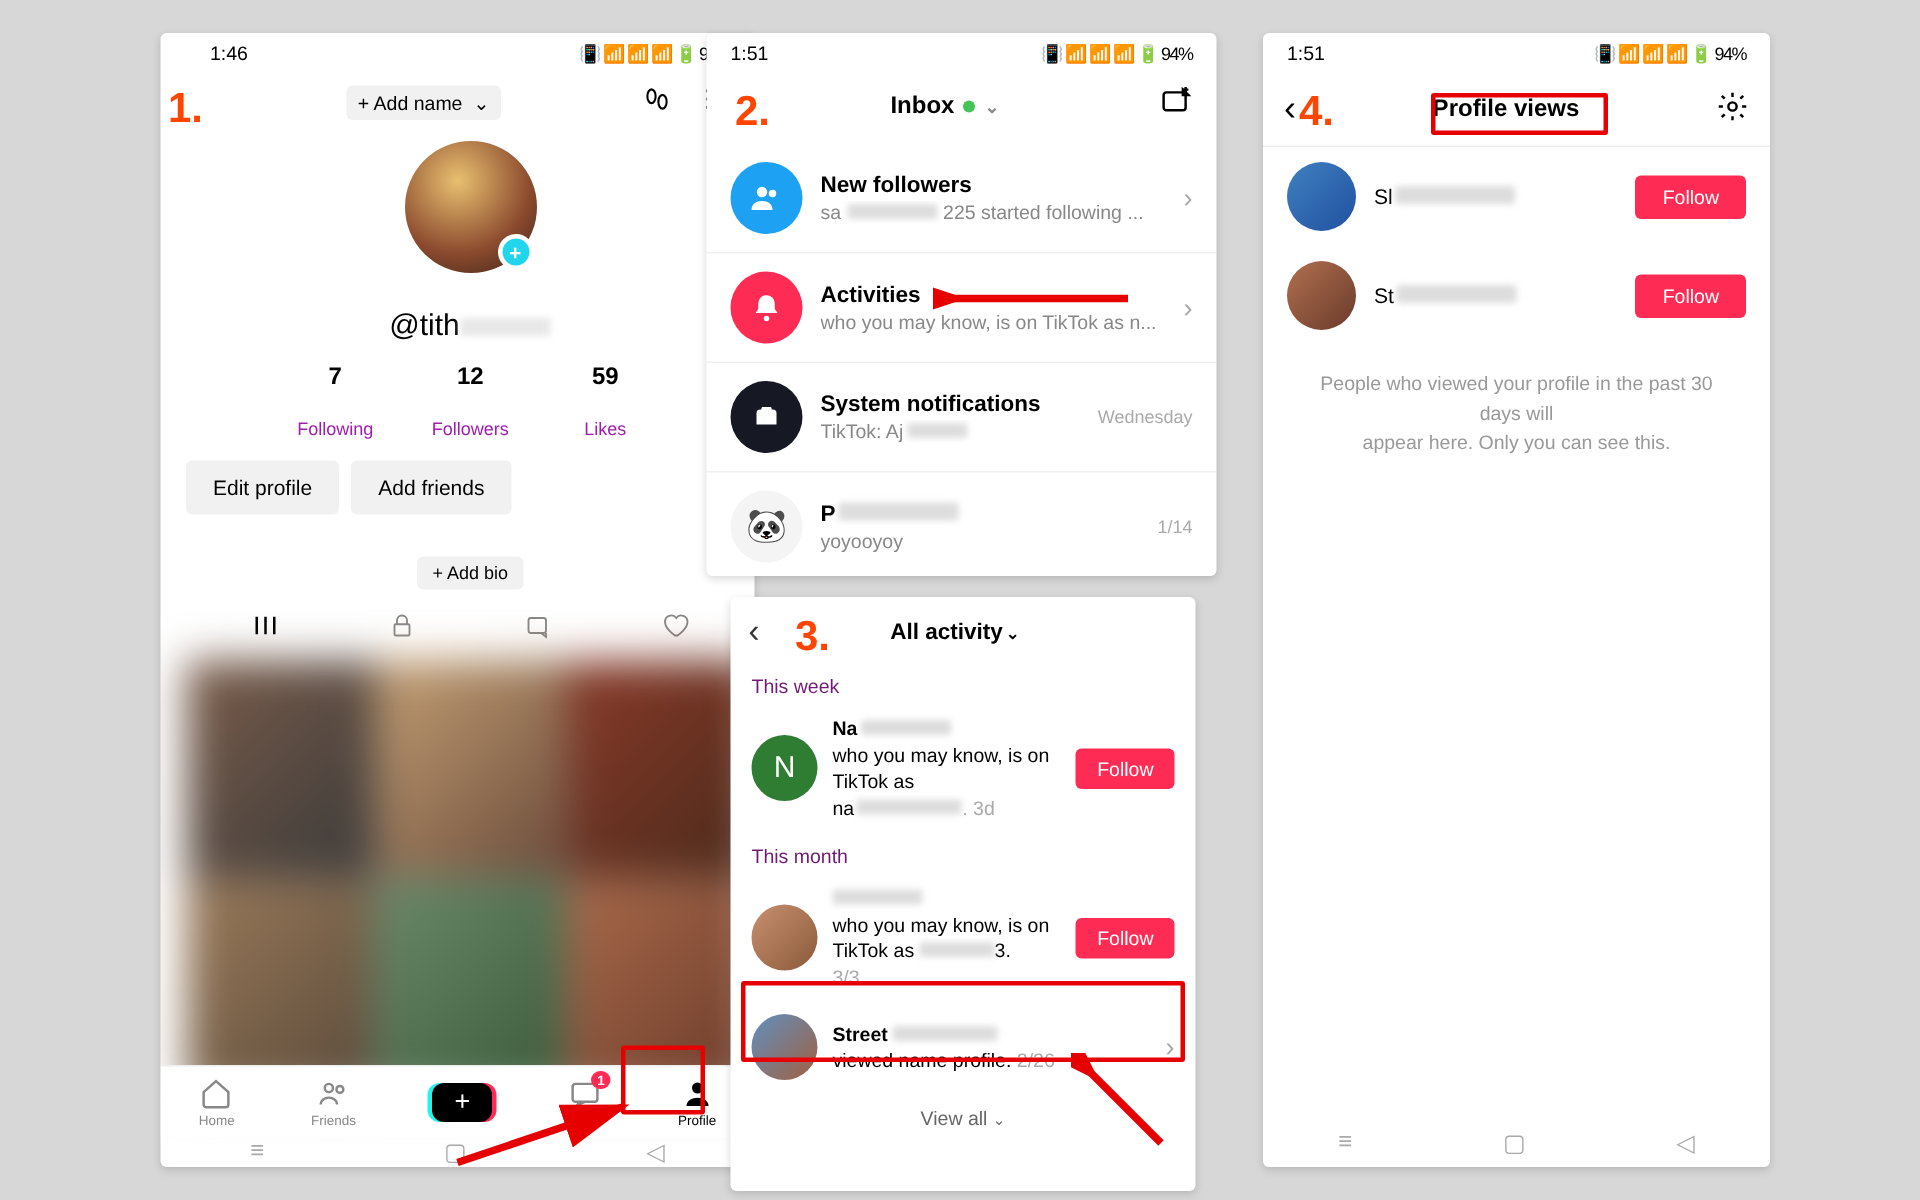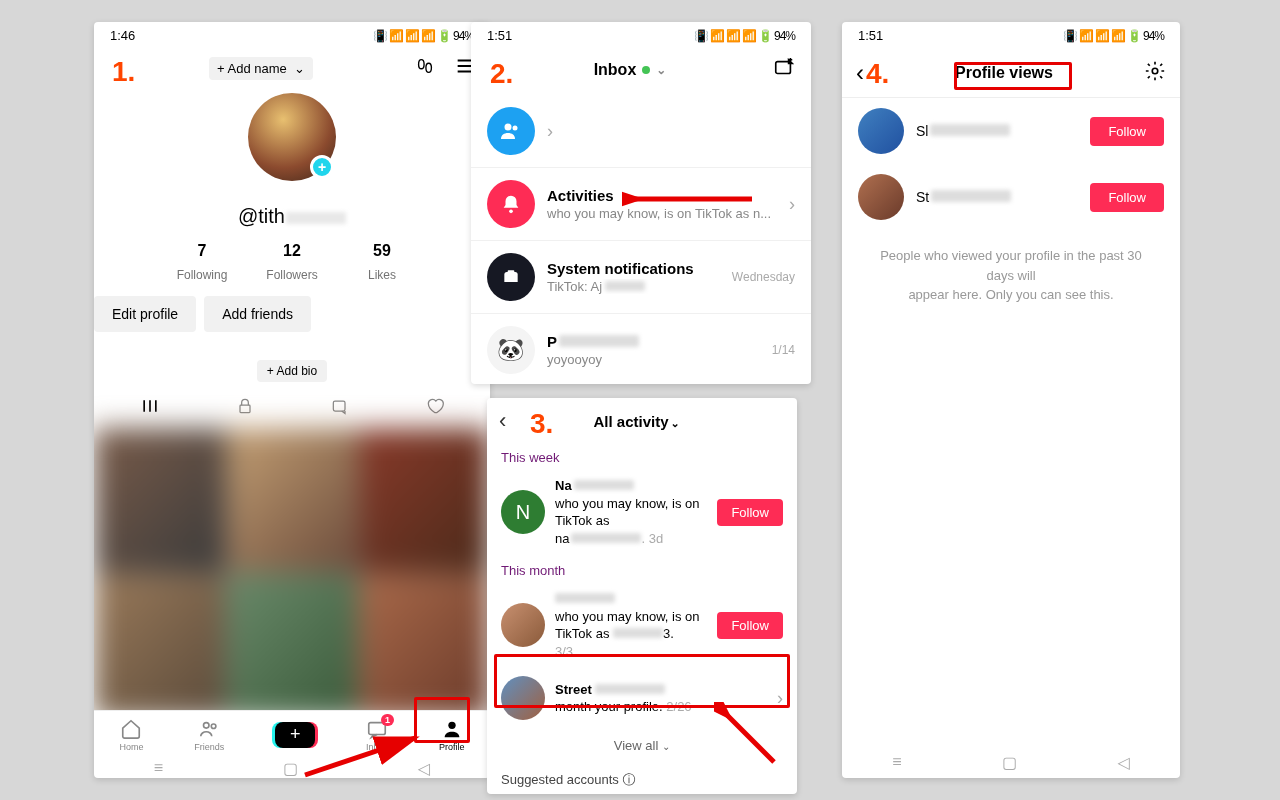--- a/index.html
+++ b/index.html
@@ -6,33 +6,33 @@
   body { background: #d7d7d7; font-family: -apple-system, Helvetica, Arial, sans-serif; width: 1280px; height: 800px; position: relative; }
   .phone { position: absolute; background: #fff; border-radius: 4px; box-shadow: 0 2px 6px rgba(0,0,0,.15); overflow: hidden; }
   .statusbar { display: flex; justify-content: space-between; align-items: center; padding: 6px 16px 2px; font-size: 13px; font-weight: 500; }
   .statusbar .sicons { display:flex; align-items:center; gap:2px; font-size:12px; letter-spacing:-1px;}
   .step-num { position: absolute; color: #ff4500; font-size: 28px; font-weight: 700; }
   .redbox { border: 3px solid #e60000; border-radius: 2px; position: absolute; }
   .arrow { position: absolute; }
   .arrow svg { display:block; }
 
   
-  #p1 { left: 94px; top: 22px; width: 396px; height: 756px; }
+  #p1 { left: 107px; top: 22px; width: 396px; height: 756px; padding-left: 17px; }
   #p1 .top-btns { display:flex; justify-content:space-between; align-items:center; padding: 10px 14px 6px;}
   #p1 .addname { background:#f1f1f1; border-radius:4px; font-size:13px; padding:4px 8px; font-weight:500;}
   #p1 .top-right { display:flex; gap:18px; align-items:center;}
   #p1 .avatar-wrap { text-align:center; padding-top:6px; position:relative;}
   #p1 .avatar { width:88px; height:88px; border-radius:50%; background: radial-gradient(circle at 40% 30%, #e8c070, #8b4a2e 60%, #3a2418); margin:0 auto; position:relative;}
   #p1 .avatar-plus { position:absolute; bottom:2px; right:2px; width:24px; height:24px; border-radius:50%; background:#20d5ec; border:3px solid #fff; display:flex; align-items:center; justify-content:center; color:#fff; font-size:14px; font-weight:700;}
   #p1 .handle { font-size:20px; margin-top:24px; font-weight:400;}
   #p1 .handle-blur { display:inline-block; width:60px; height:12px; background:#e8e8e8; vertical-align:middle; filter:blur(2px); margin-left:1px;}
   #p1 .stats { display:flex; justify-content:center; gap:0; margin-top:14px;}
   #p1 .stat { text-align:center; width:90px;}
   #p1 .stat .n { font-weight:600; font-size:16px;}
-  #p1 .stat .l { font-size:12px; color:#737373; margin-top:8px;}
+  #p1 .stat .l { font-size:12px; color:#a21caf; margin-top:18px;}
   #p1 .buttons { display:flex; gap:8px; margin-top:14px;}
   #p1 .btn { background:#f1f1f1; border-radius:4px; padding:10px 18px; font-size:14px; font-weight:500;}
   #p1 .addbio { background:#f1f1f1; border-radius:4px; padding:4px 10px; font-size:12px; margin:28px auto 0; display:inline-block;}
   #p1 .tabrow { display:flex; justify-content:space-around; padding:14px 8px 8px;}
   #p1 .tabrow svg { width:20px; height:20px;}
   #p1 .grid { width:100%; height:290px; background:#888; filter:blur(14px); display:grid; grid-template-columns:1fr 1fr 1fr; gap:2px;}
   #p1 .grid div { background:linear-gradient(135deg,#7a5c4a,#3a3a3a);}
   #p1 .grid div:nth-child(2){background:linear-gradient(135deg,#c4a074,#6a4a3a);}
   #p1 .grid div:nth-child(3){background:linear-gradient(135deg,#8a3a2a,#4a2a1a);}
   #p1 .grid div:nth-child(4){background:linear-gradient(135deg,#9a7a5a,#5a4a3a);}
@@ -237,20 +237,24 @@
         </svg></span>
   </div>
   <div class="row">
     <div class="ricon" style="background:#1da1f2">
         <svg width="24" height="24" viewBox="0 0 24 24" fill="#fff">
           <circle cx="9" cy="8" r="3.5"></circle>
           <circle cx="16" cy="9" r="2.5"></circle>
           <path d="M2 20c0-4 3-6 7-6s7 2 7 6z"></path>
         </svg>
       </div>
+    <div class="rtext">
+        <div class="rtitle">New followers</div>
+        <div class="rsub"><span>sa</span><span class="blur-sm" style="width:60px;height:10px;margin:0 4px"></span><span>225 started following ...</span></div>
+      </div>
     <div class="chev">›</div>
   </div>
   <div class="row">
     <div class="ricon" style="background:#fe2c55">
         <svg width="22" height="22" viewBox="0 0 24 24" fill="#fff">
           <path d="M12 3a6 6 0 00-6 6v4l-2 3h16l-2-3V9a6 6 0 00-6-6z"></path>
           <circle cx="12" cy="20" r="2"></circle>
         </svg>
       </div>
     <div class="rtext">
@@ -308,25 +312,24 @@
     <div class="follow">Follow</div>
   </div>
   <div class="sect">This month</div>
   <div class="arow">
     <div class="aav" style="background:linear-gradient(135deg,#c89070,#8a5a3a)"></div>
     <div class="atxt"><span class="blur-sm" style="width:60px;height:10px"></span><br><span>who you may know, is on</span><br><span>TikTok as</span> <span class="blur-sm" style="width:50px;height:10px"></span>3.<br><span style="color:#aaa">3/3</span></div>
     <div class="follow">Follow</div>
   </div>
   <div class="arow">
     <div class="aav" style="background:linear-gradient(135deg,#6090c0,#a06040)"></div>
-    <div class="atxt"><b><span>Street</span></b> <span class="blur-sm" style="width:70px;height:10px"></span><br><span>month your profile.</span> <span style="color:#aaa">2/26</span></div>
+    <div class="atxt"><b><span>Street</span></b> <span class="blur-sm" style="width:70px;height:10px"></span><br><span>viewed name profile.</span> <span style="color:#aaa">2/26</span></div>
     <div style="color:#aaa;font-size:18px">›</div>
   </div>
   <div class="viewall"><span>View all</span> <span style="font-size:10px">⌄</span></div>
-  <div class="sugg"><span>Suggested accounts</span> ⓘ</div>
 </div>
 <div class="step-num" style="left:530px;top:408px">3.</div>
 <div class="redbox" style="left:494px;top:654px;width:296px;height:54px"></div>
 <div class="arrow" style="left:714px;top:702px">
     <svg width="70" height="70">
       <defs>
         <marker id="ah3" markerWidth="10" markerHeight="10" refX="2" refY="3" orient="auto">
           <path d="M9,0 L0,3 L9,6 z" fill="#e60000"></path>
         </marker>
       </defs>

